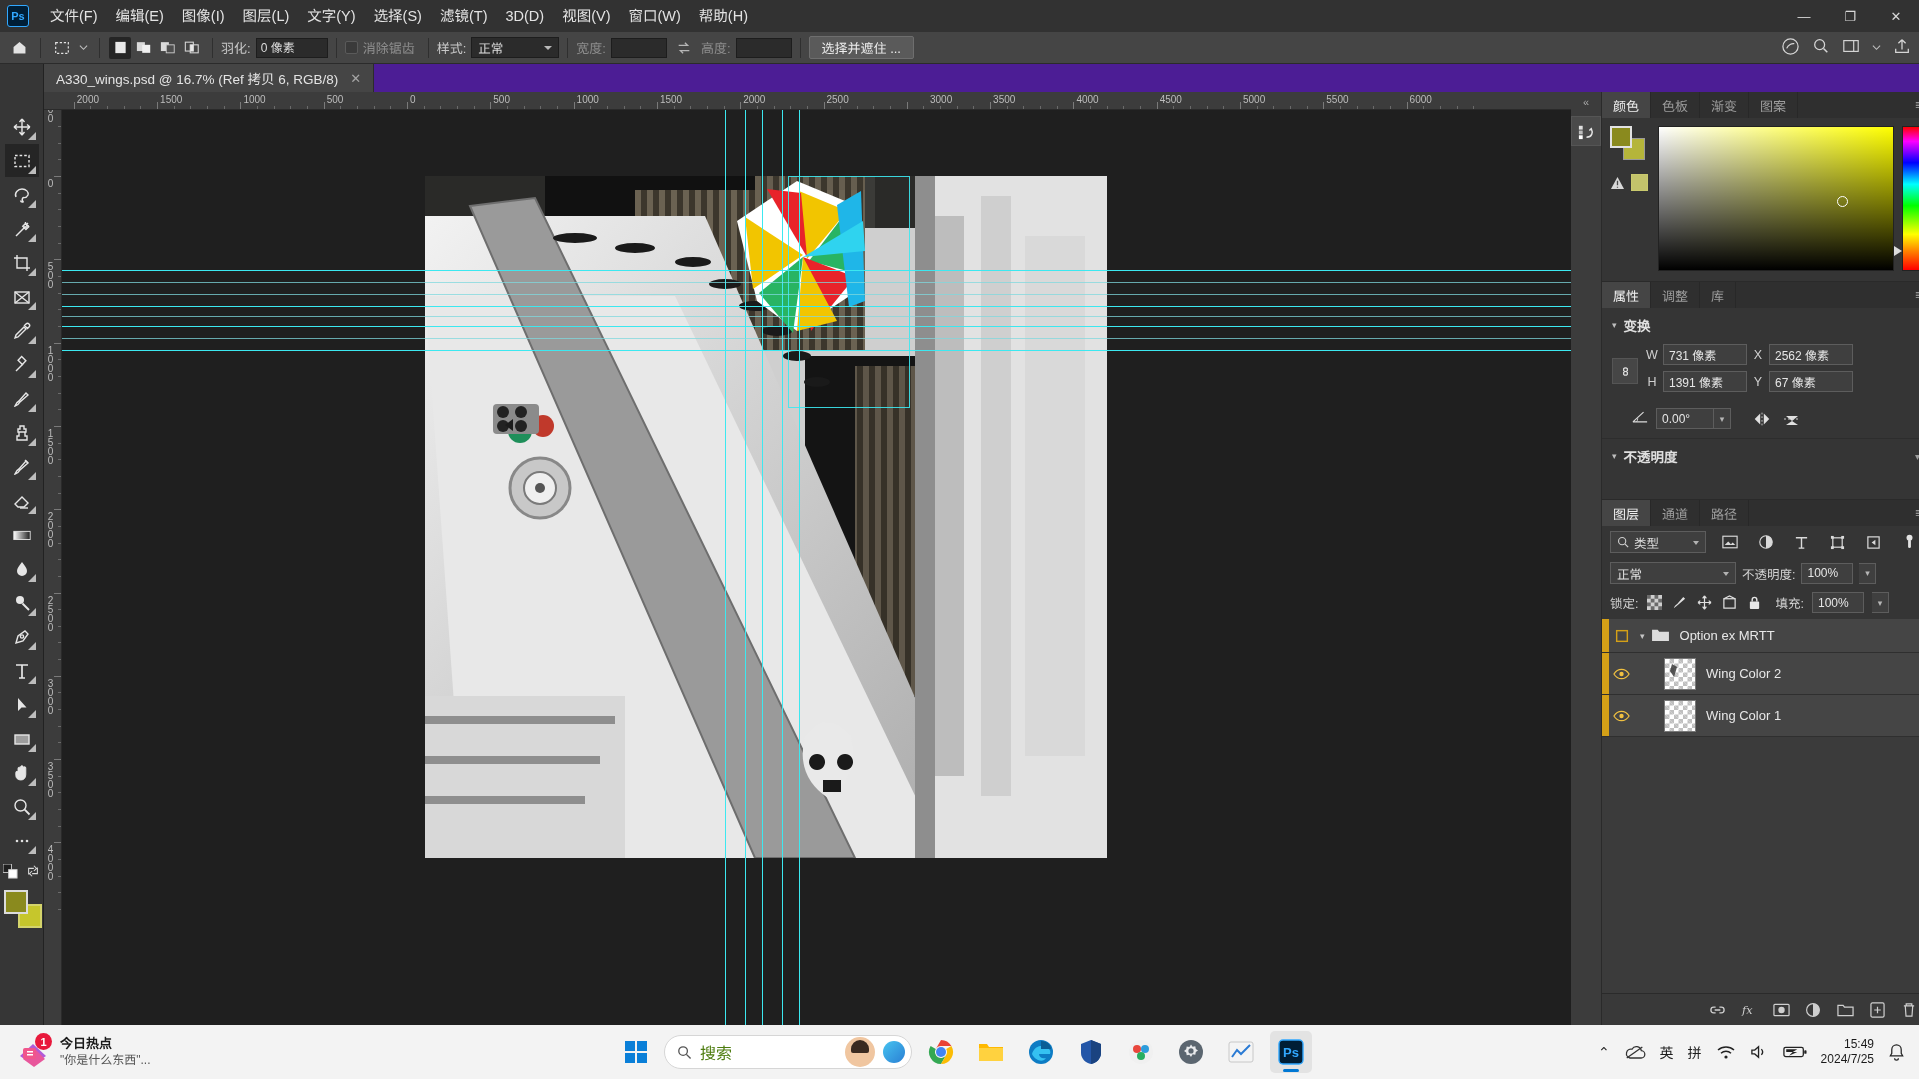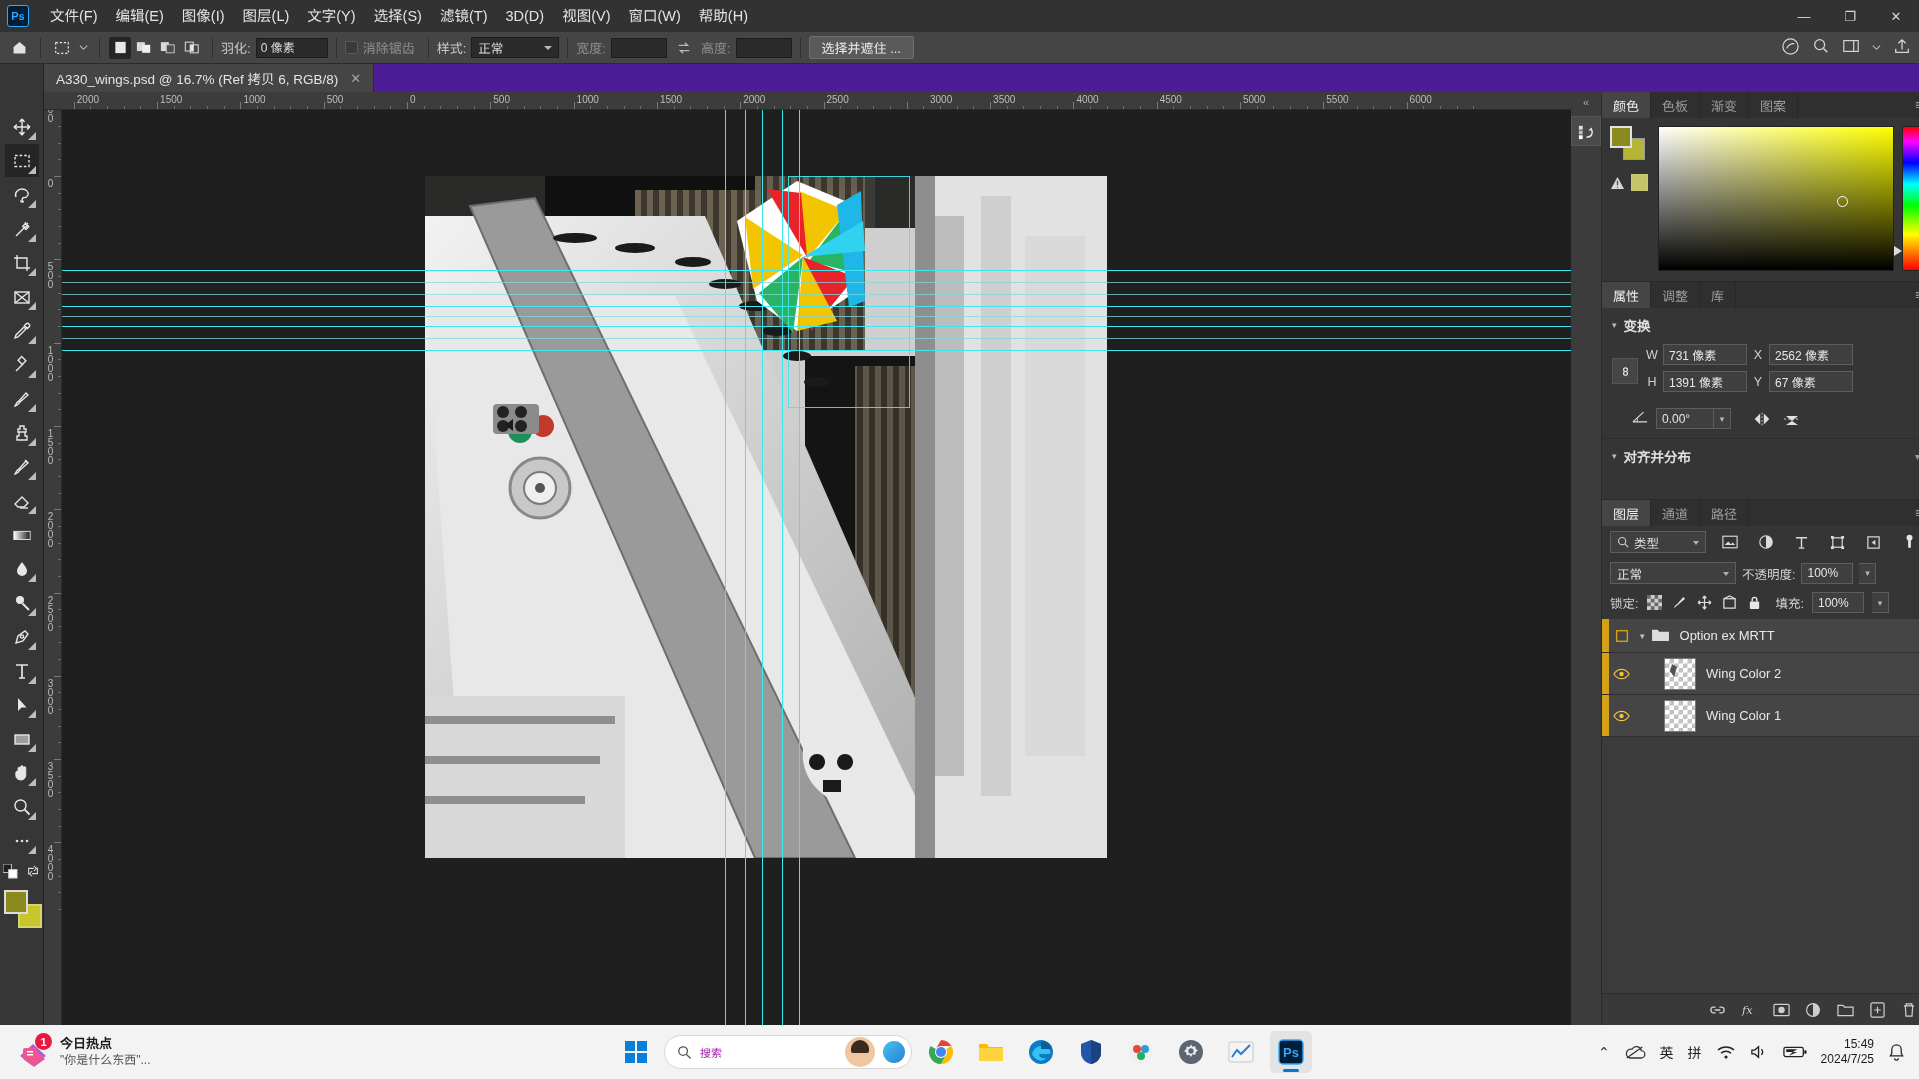--- a/index.html
+++ b/index.html
@@ -354,21 +354,21 @@
   .news-text { line-height: 1.25; }
   .news-title { font-size: 13px; color: #1a1a1a; font-weight: bold; }
   .news-sub { font-size: 12px; color: #555; }
   .tb-center { flex: 1; display: flex; align-items: center; justify-content: center; gap: 8px; }
   .start-btn { width: 40px; height: 40px; display: flex; align-items: center; justify-content: center; }
   .search-box {
     width: 248px; height: 34px; background: #fff; border: 1px solid #d6d6d6;
     border-radius: 17px; display: flex; align-items: center; padding: 0 4px 0 12px;
     gap: 8px; position: relative; overflow: hidden;
   }
-  .search-text { font-size: 11px; color: #a21caf; flex: 1; }
+  .search-text { font-size: 16px; color: #4d7c0f; flex: 1; }
   .search-avatar {
     width: 30px; height: 30px; border-radius: 50%; background: #f0c6a0; position: relative; overflow: hidden;
   }
   .search-avatar::after {
     content: ""; position: absolute; left: 6px; top: 3px; width: 18px; height: 13px;
     background: #3a2a20; border-radius: 9px 9px 2px 2px;
   }
   .search-ai {
     width: 22px; height: 22px; border-radius: 50%;
     background: linear-gradient(135deg, #46c3f0, #2a7fd4); margin-right: 2px;
@@ -1056,21 +1056,21 @@
             <svg width="18" height="18" viewBox="0 0 18 18">
                 <path d="M3 6l6 5 6-5z" fill="#e0e0e0"></path>
                 <path d="M3 15l6-4 6 4z" fill="#e0e0e0"></path>
                 <path d="M1 9h16" stroke="#cfcfcf" stroke-width="1" stroke-dasharray="2 2"></path>
               </svg>
           </span>
         </div>
 
         <div class="section-head" style="border-top:1px solid #2d2d2d;position:relative;">
           <span class="tri">▾</span>
-          <span>对齐并分布</span>
+          <span>不透明度</span>
           <span style="position:absolute;right:10px;color:#9d9d9d;font-size:10px;">▾</span>
         </div>
         <div style="height:26px;"></div>
       </div>
 
       <div class="panel" style="flex:1;display:flex;flex-direction:column;border-bottom:none;">
         <div class="panel-tabs">
           <div class="ptab active">图层</div>
           <div class="ptab">通道</div>
           <div class="ptab">路径</div>

